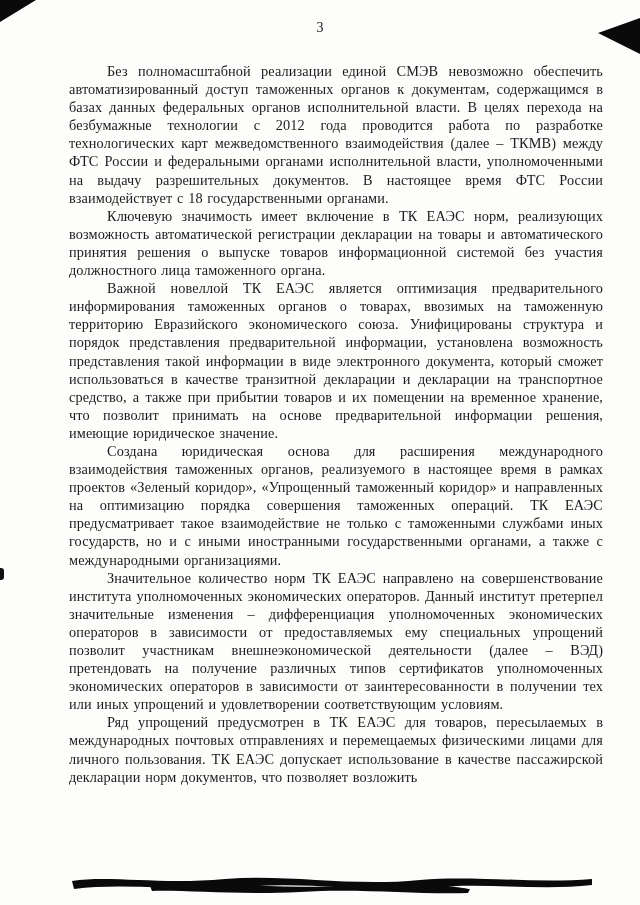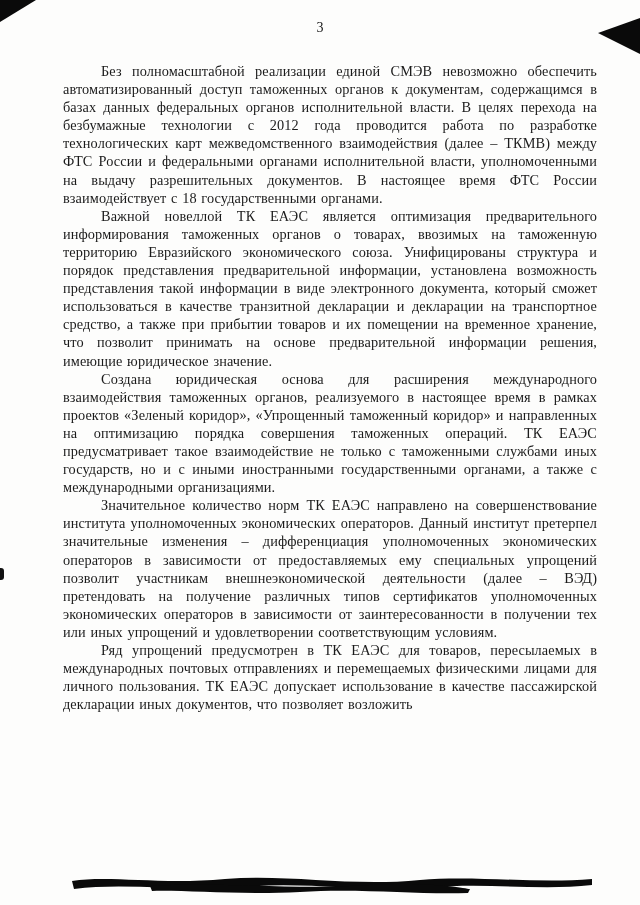--- a/index.html
+++ b/index.html
@@ -25,21 +25,21 @@
     top: 20px;
     left: 0;
     width: 100%;
     text-align: center;
     font-size: 14px;
     color: #161616;
   }
   .text-block {
     position: absolute;
     top: 62px;
-    left: 63px;
+    left: 69px;
     width: 534px;
     font-size: 14.3px;
     line-height: 18.1px;
     text-align: justify;
     letter-spacing: 0.1px;
   }
   .text-block p {
     margin: 0;
     padding: 0;
     text-indent: 38px;
@@ -66,24 +66,25 @@
   <svg class="artifact tr" width="48" height="60" viewBox="0 0 48 60">
     <polygon points="48,18 6,33 48,54" fill="#0a0a0a"></polygon>
   </svg>
 
   <div class="artifact speck"></div>
 
   <div class="page-number">3</div>
 
   <div class="text-block">
     <p>Без полномасштабной реализации единой СМЭВ невозможно обеспечить автоматизированный доступ таможенных органов к документам, содержащимся в базах данных федеральных органов исполнительной власти. В целях перехода на безбумажные технологии с 2012 года проводится работа по разработке технологических карт межведомственного взаимодействия (далее – ТКМВ) между ФТС России и федеральными органами исполнительной власти, уполномоченными на выдачу разрешительных документов. В настоящее время ФТС России взаимодействует с 18 государственными органами.</p>
+    <p>Ключевую значимость имеет включение в ТК ЕАЭС норм, реализующих возможность автоматической регистрации декларации на товары и автоматического принятия решения о выпуске товаров информационной системой без участия должностного лица таможенного органа.</p>
     <p>Важной новеллой ТК ЕАЭС является оптимизация предварительного информирования таможенных органов о товарах, ввозимых на таможенную территорию Евразийского экономического союза. Унифицированы структура и порядок представления предварительной информации, установлена возможность представления такой информации в виде электронного документа, который сможет использоваться в качестве транзитной декларации и декларации на транспортное средство, а также при прибытии товаров и их помещении на временное хранение, что позволит принимать на основе предварительной информации решения, имеющие юридическое значение.</p>
     <p>Создана юридическая основа для расширения международного взаимодействия таможенных органов, реализуемого в настоящее время в рамках проектов «Зеленый коридор», «Упрощенный таможенный коридор» и направленных на оптимизацию порядка совершения таможенных операций. ТК ЕАЭС предусматривает такое взаимодействие не только с таможенными службами иных государств, но и с иными иностранными государственными органами, а также с международными организациями.</p>
     <p>Значительное количество норм ТК ЕАЭС направлено на совершенствование института уполномоченных экономических операторов. Данный институт претерпел значительные изменения – дифференциация уполномоченных экономических операторов в зависимости от предоставляемых ему специальных упрощений позволит участникам внешнеэкономической деятельности (далее – ВЭД) претендовать на получение различных типов сертификатов уполномоченных экономических операторов в зависимости от заинтересованности в получении тех или иных упрощений и удовлетворении соответствующим условиям.</p>
-    <p>Ряд упрощений предусмотрен в ТК ЕАЭС для товаров, пересылаемых в международных почтовых отправлениях и перемещаемых физическими лицами для личного пользования. ТК ЕАЭС допускает использование в качестве пассажирской декларации иных документов, что позволяет возложить</p>
+    <p>Ряд упрощений предусмотрен в ТК ЕАЭС для товаров, пересылаемых в международных почтовых отправлениях и перемещаемых физическими лицами для личного пользования. ТК ЕАЭС допускает использование в качестве пассажирской декларации норм документов, что позволяет возложить</p>
   </div>
 
   <svg class="artifact bottom" width="640" height="33" viewBox="0 0 640 33">
     <path fill="#0a0a0a" d="M72,9
          C 110,3 160,13 225,7
          C 290,2 350,15 420,8
          C 475,3 535,12 592,7
          L 592,13
          C 540,19 480,10 430,16
          C 370,21 305,9 245,15

